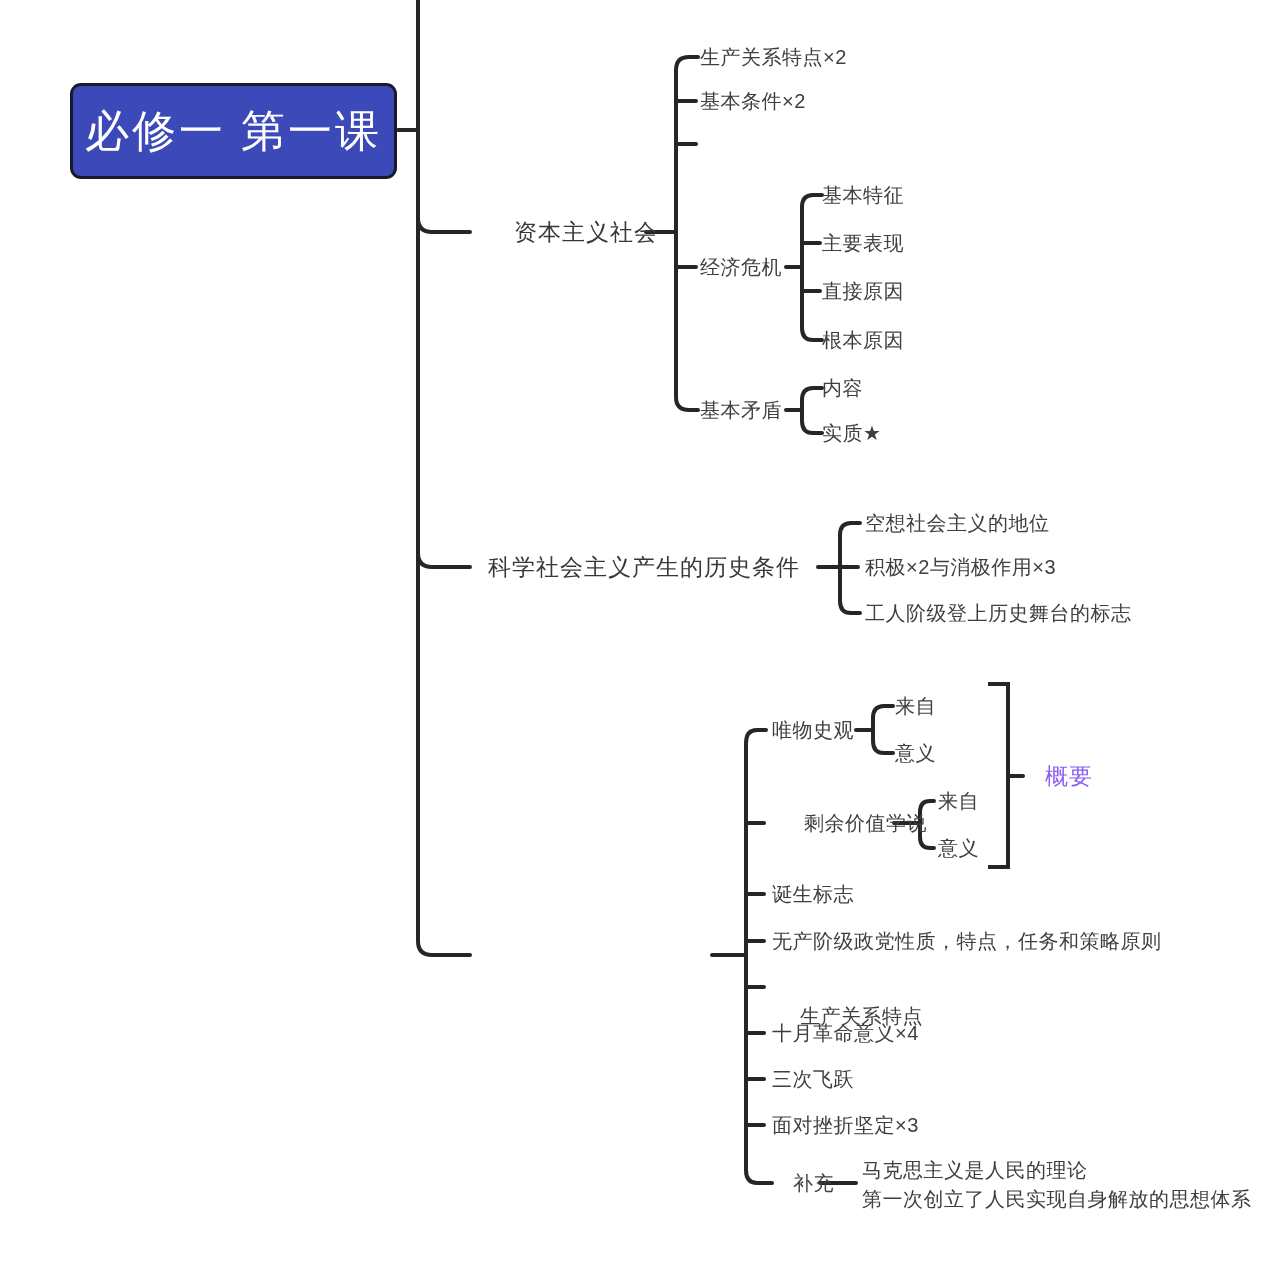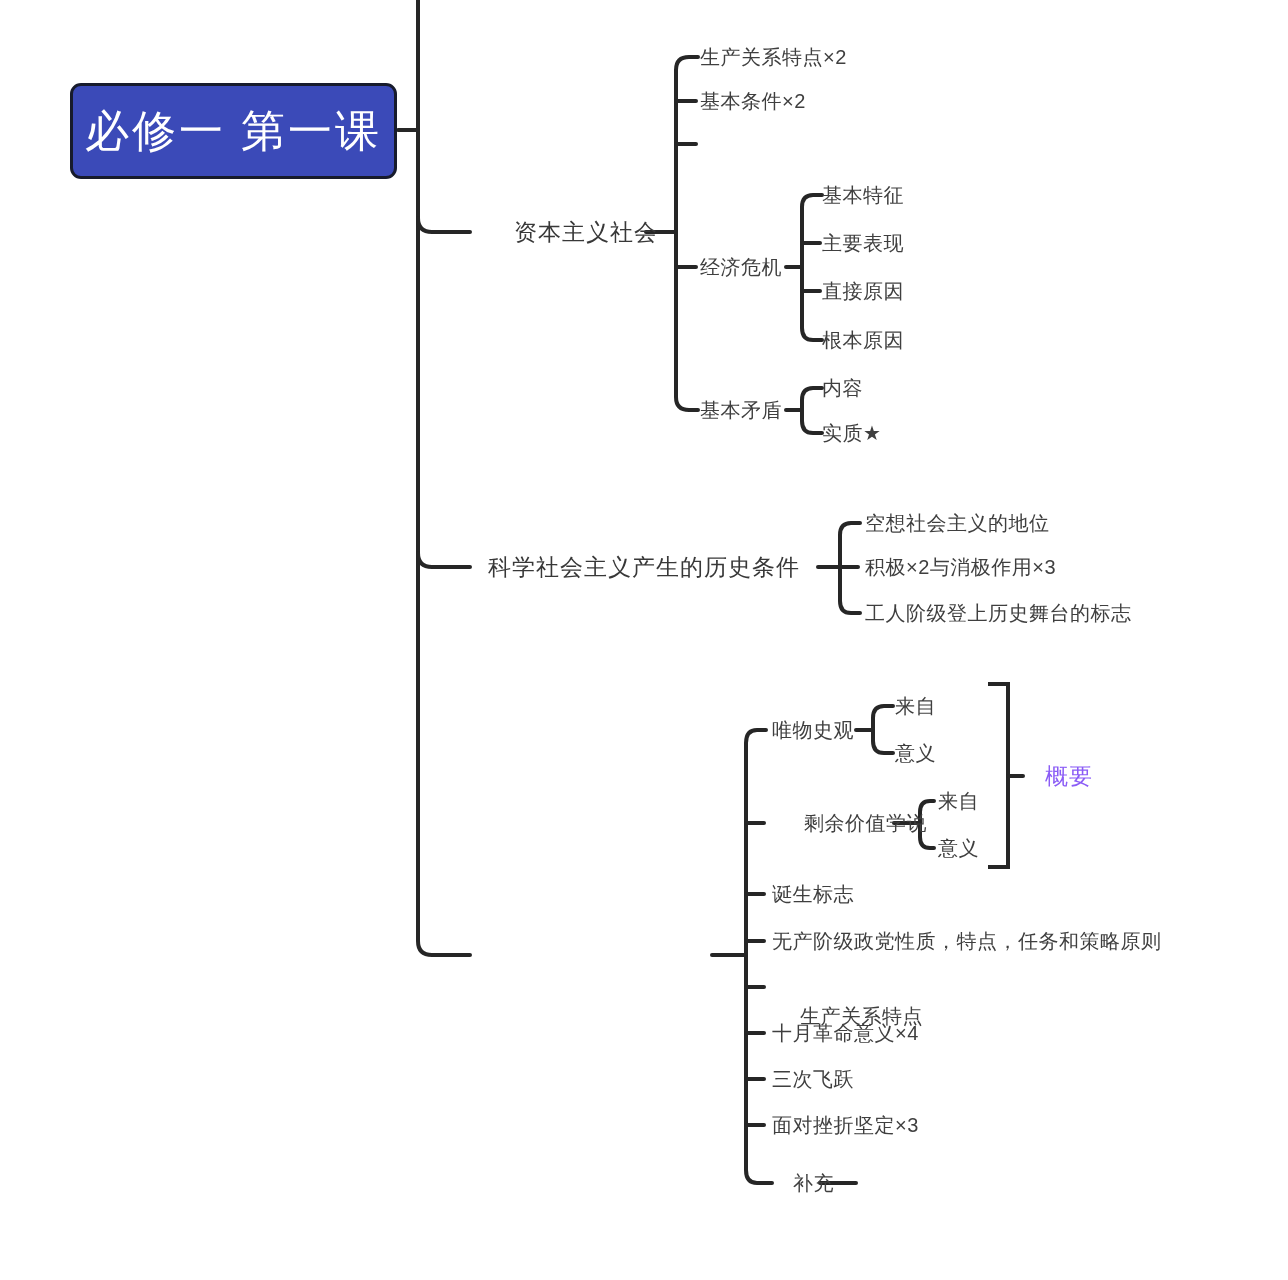--- a/index.html
+++ b/index.html
@@ -120,16 +120,20 @@
   <div class="lbl" style="left:938px;top:801px;">来自</div>
   <div class="lbl" style="left:938px;top:848px;">意义</div>
   <div class="lbl" style="left:772px;top:894px;">诞生标志</div>
   <div class="lbl" style="left:772px;top:941px;">无产阶级政党性质，特点，任务和策略原则</div>
   <div class="lbl" style="left:772px;top:1016px;margin-left:28px;">生产关系特点</div>
   <div class="lbl" style="left:772px;top:1033px;">十月革命意义×4</div>
   <div class="lbl" style="left:772px;top:1079px;">三次飞跃</div>
   <div class="lbl" style="left:772px;top:1125px;">面对挫折坚定×3</div>
   <div class="lbl" style="left:793px;top:1183px;">补充</div>
 
+  <div class="note" style="left:862px;top:1156px;">
+    <span>马克思主义是人民的理论</span>
+    <span>第一次创立了人民实现自身解放的思想体系</span>
+  </div>
 
   <div class="lbl summary" style="left:1045px;top:776px;">概要</div>
 
 </div>
 
 </body></html>

